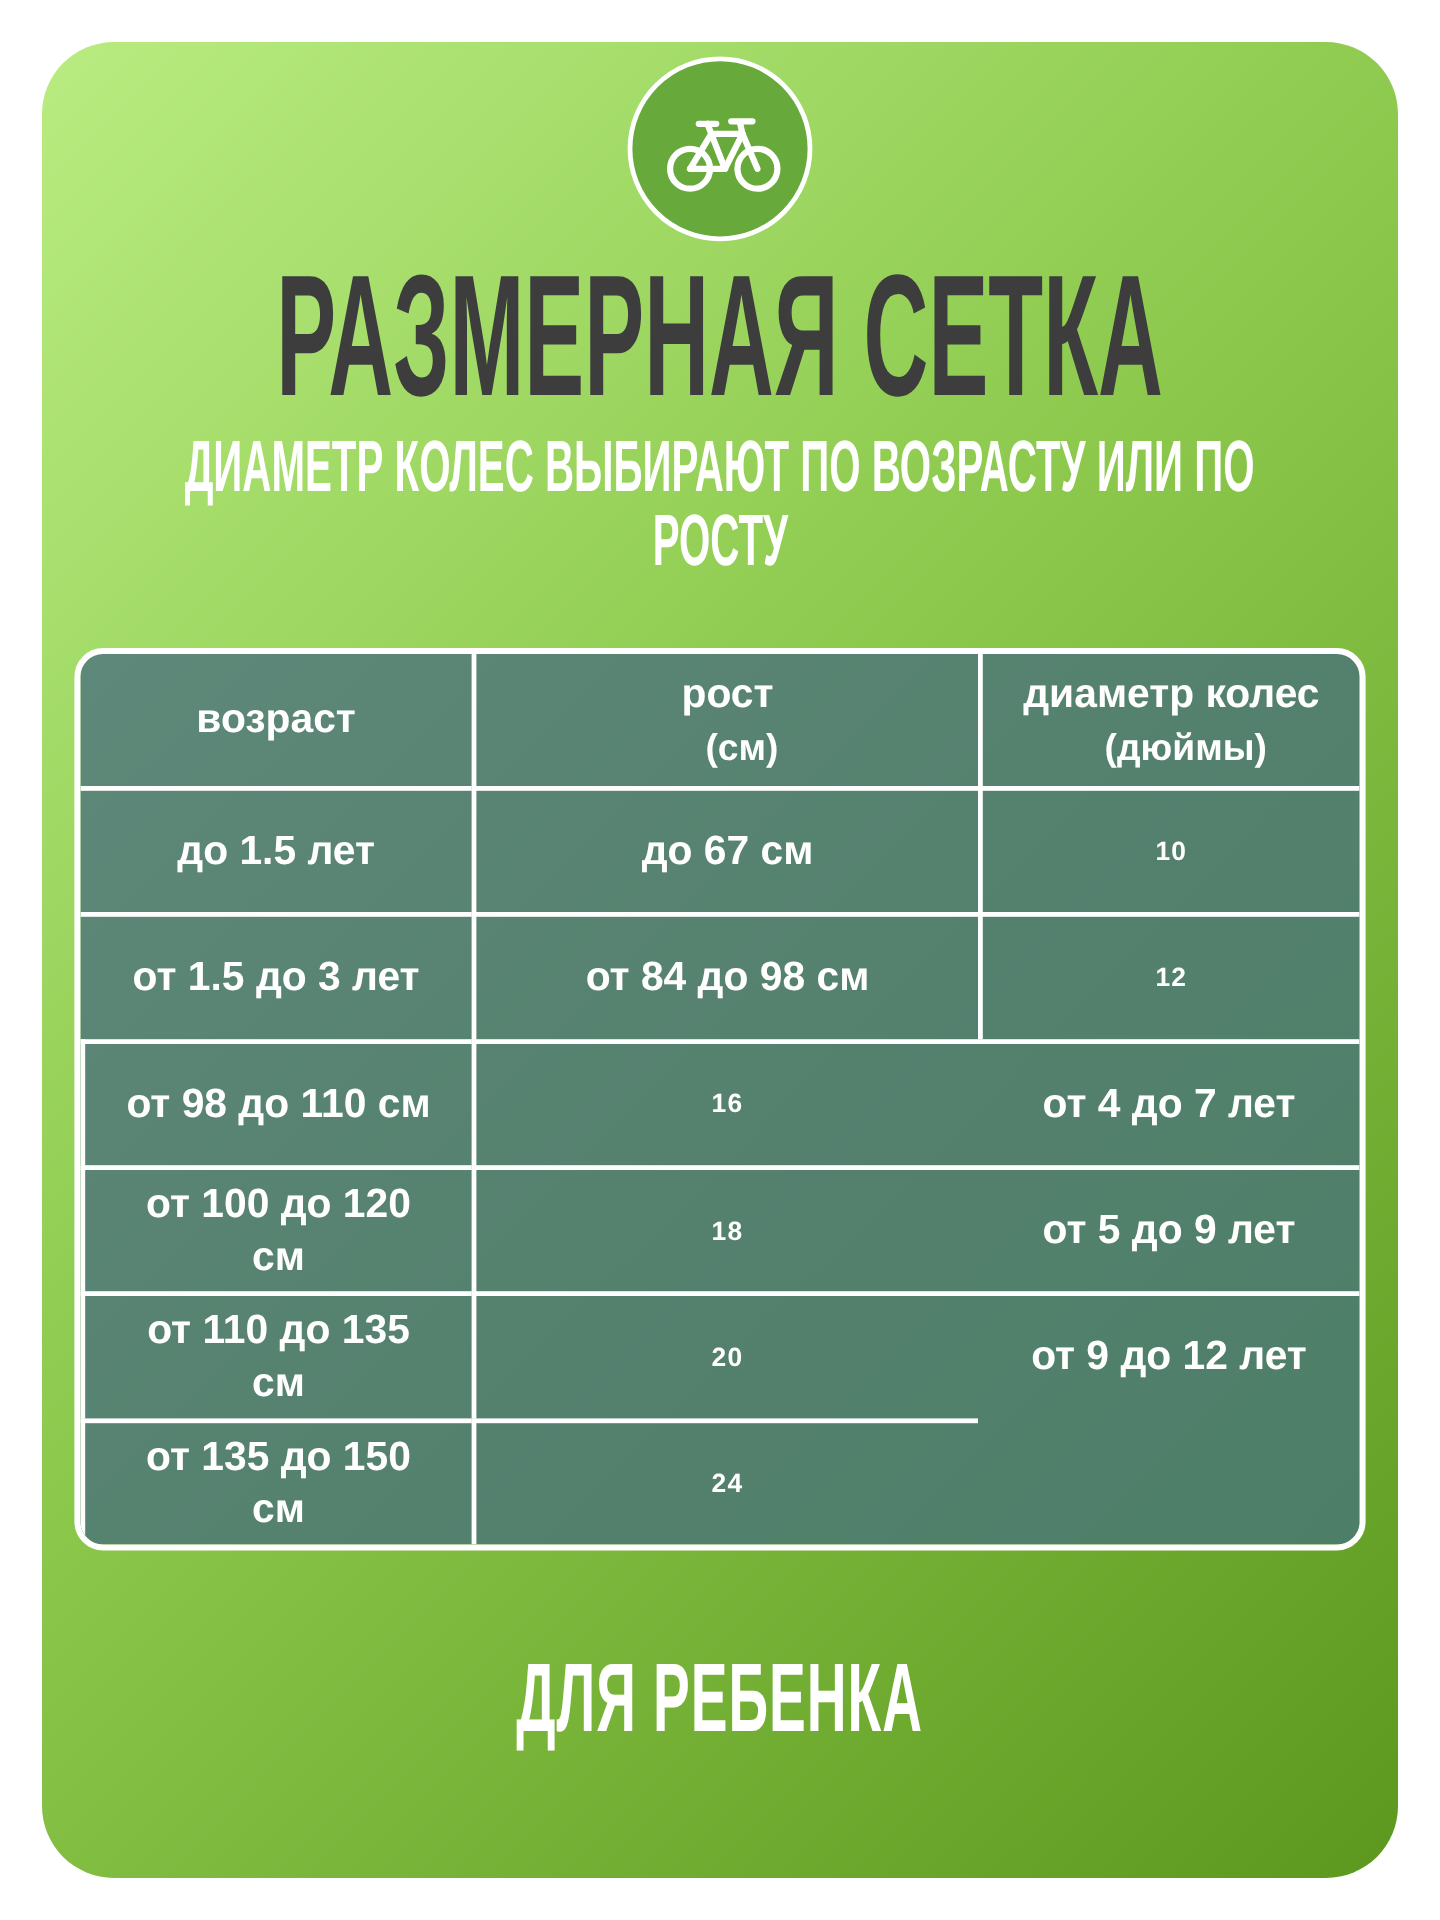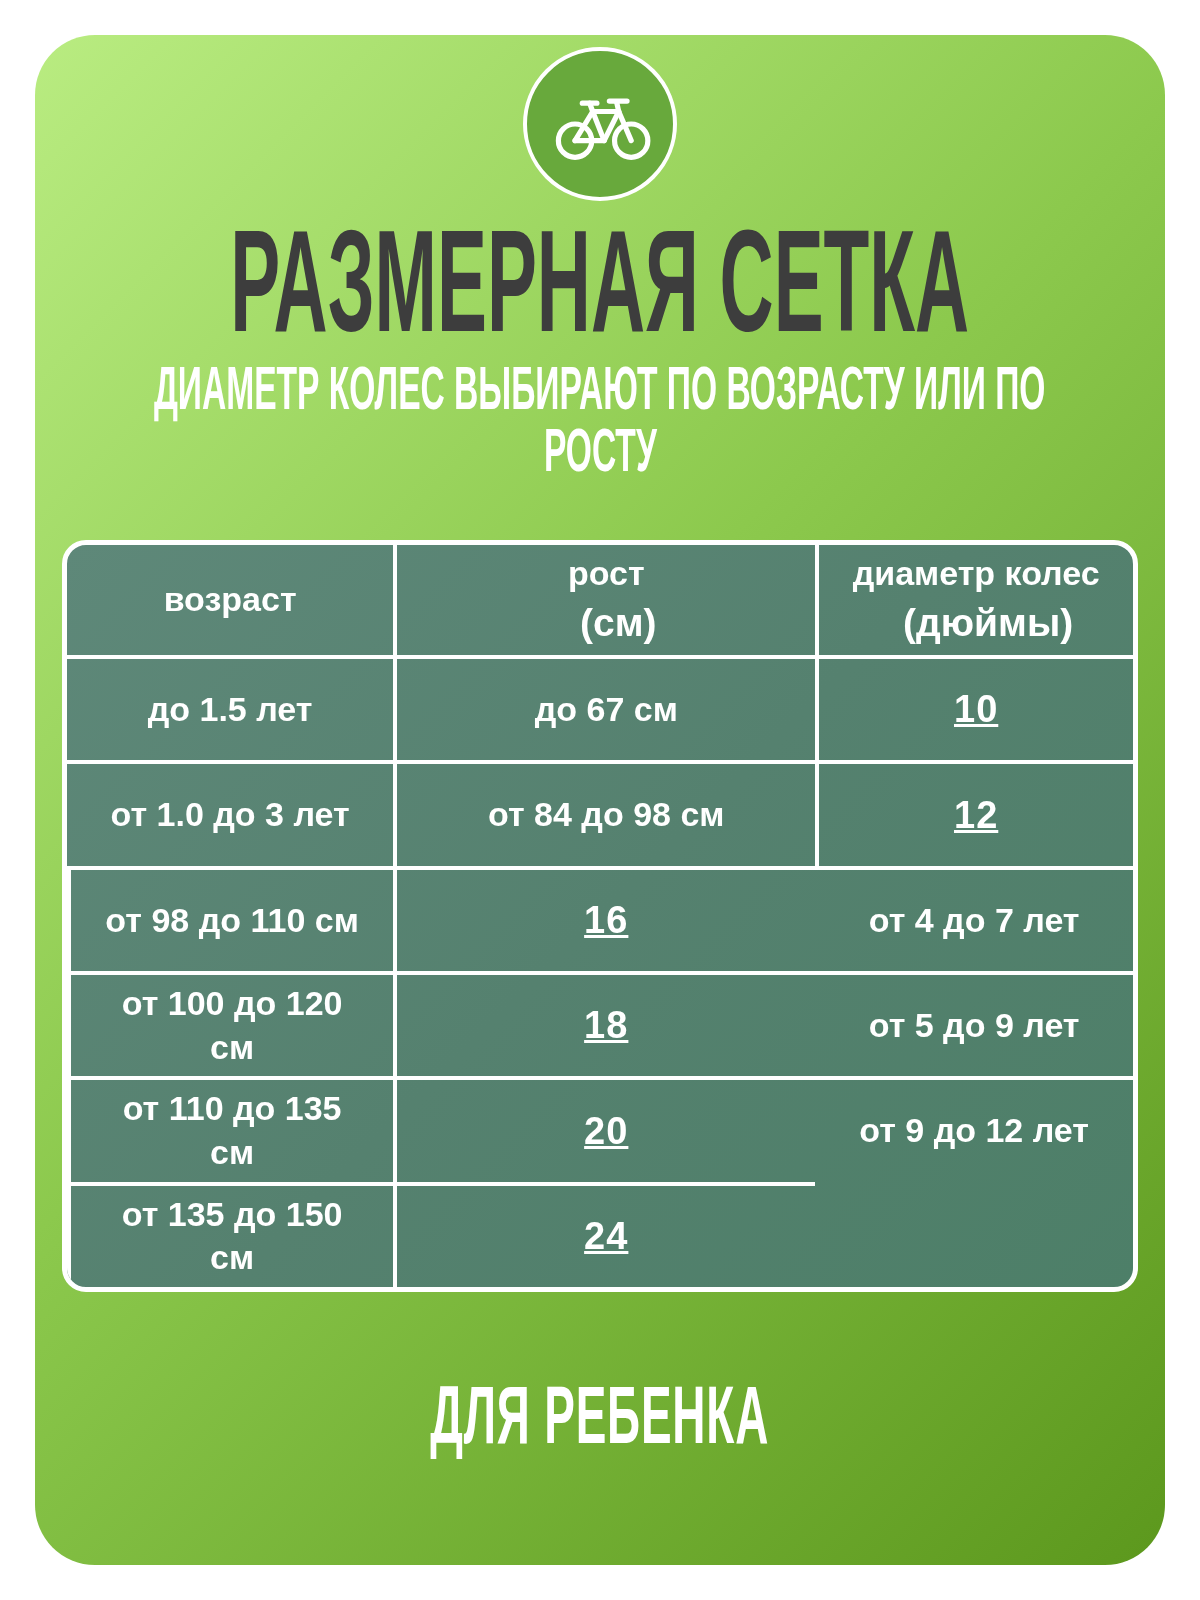--- a/index.html
+++ b/index.html
@@ -43,22 +43,22 @@
     display:grid;grid-template-columns:30.6% 39.6% 29.8%;
     grid-template-rows:110px repeat(6,1fr);
   }
   .c{
     display:flex;flex-direction:column;align-items:center;justify-content:center;
     color:#ffffff;font-weight:bold;font-size:34px;line-height:1.28;
     text-align:center;white-space:pre-line;box-sizing:border-box;
   }
   .bl{border-left:4px solid #ffffff;}
   .bt{border-top:4px solid #ffffff;}
-  .num{font-size:38px;letter-spacing:1px;text-decoration:underline;}
-  .hdr-sub{font-size:39px;font-weight:bold;margin-top:2px;margin-left:24px;}
+  .num{font-size:22px;letter-spacing:1px;}
+  .hdr-sub{font-size:31px;font-weight:bold;margin-top:2px;margin-left:24px;}
   .footer-wrap{
     position:absolute;top:1332px;left:0;right:0;height:80px;
     display:flex;align-items:flex-end;justify-content:center;color:#ffffff;
   }
   .footer-wrap span{
     display:inline-block;font-size:56px;font-weight:bold;
     transform:scale(0.82,1.45);white-space:nowrap;letter-spacing:1px;
   }
 </style>
 </head>
@@ -105,21 +105,21 @@
       </div>
       <div class="c bl">
         <div>диаметр колес</div>
         <div class="hdr-sub">(дюймы)</div>
       </div>
 
       <div class="c bt">до 1.5 лет</div>
       <div class="c bl bt">до 67 см</div>
       <div class="c bl bt num">10</div>
 
-      <div class="c bt">от 1.0 до 3 лет</div>
+      <div class="c bt">от 1.5 до 3 лет</div>
       <div class="c bl bt">от 84 до 98 см</div>
       <div class="c bl bt num">12</div>
 
       <div class="c bl bt">от 98 до 110 см</div>
       <div class="c bl bt num">16</div>
 
       <div class="c bt">от 4 до 7 лет</div>
       <div class="c bl bt">от 100 до 120
 см</div>
       <div class="c bl bt num">18</div>

